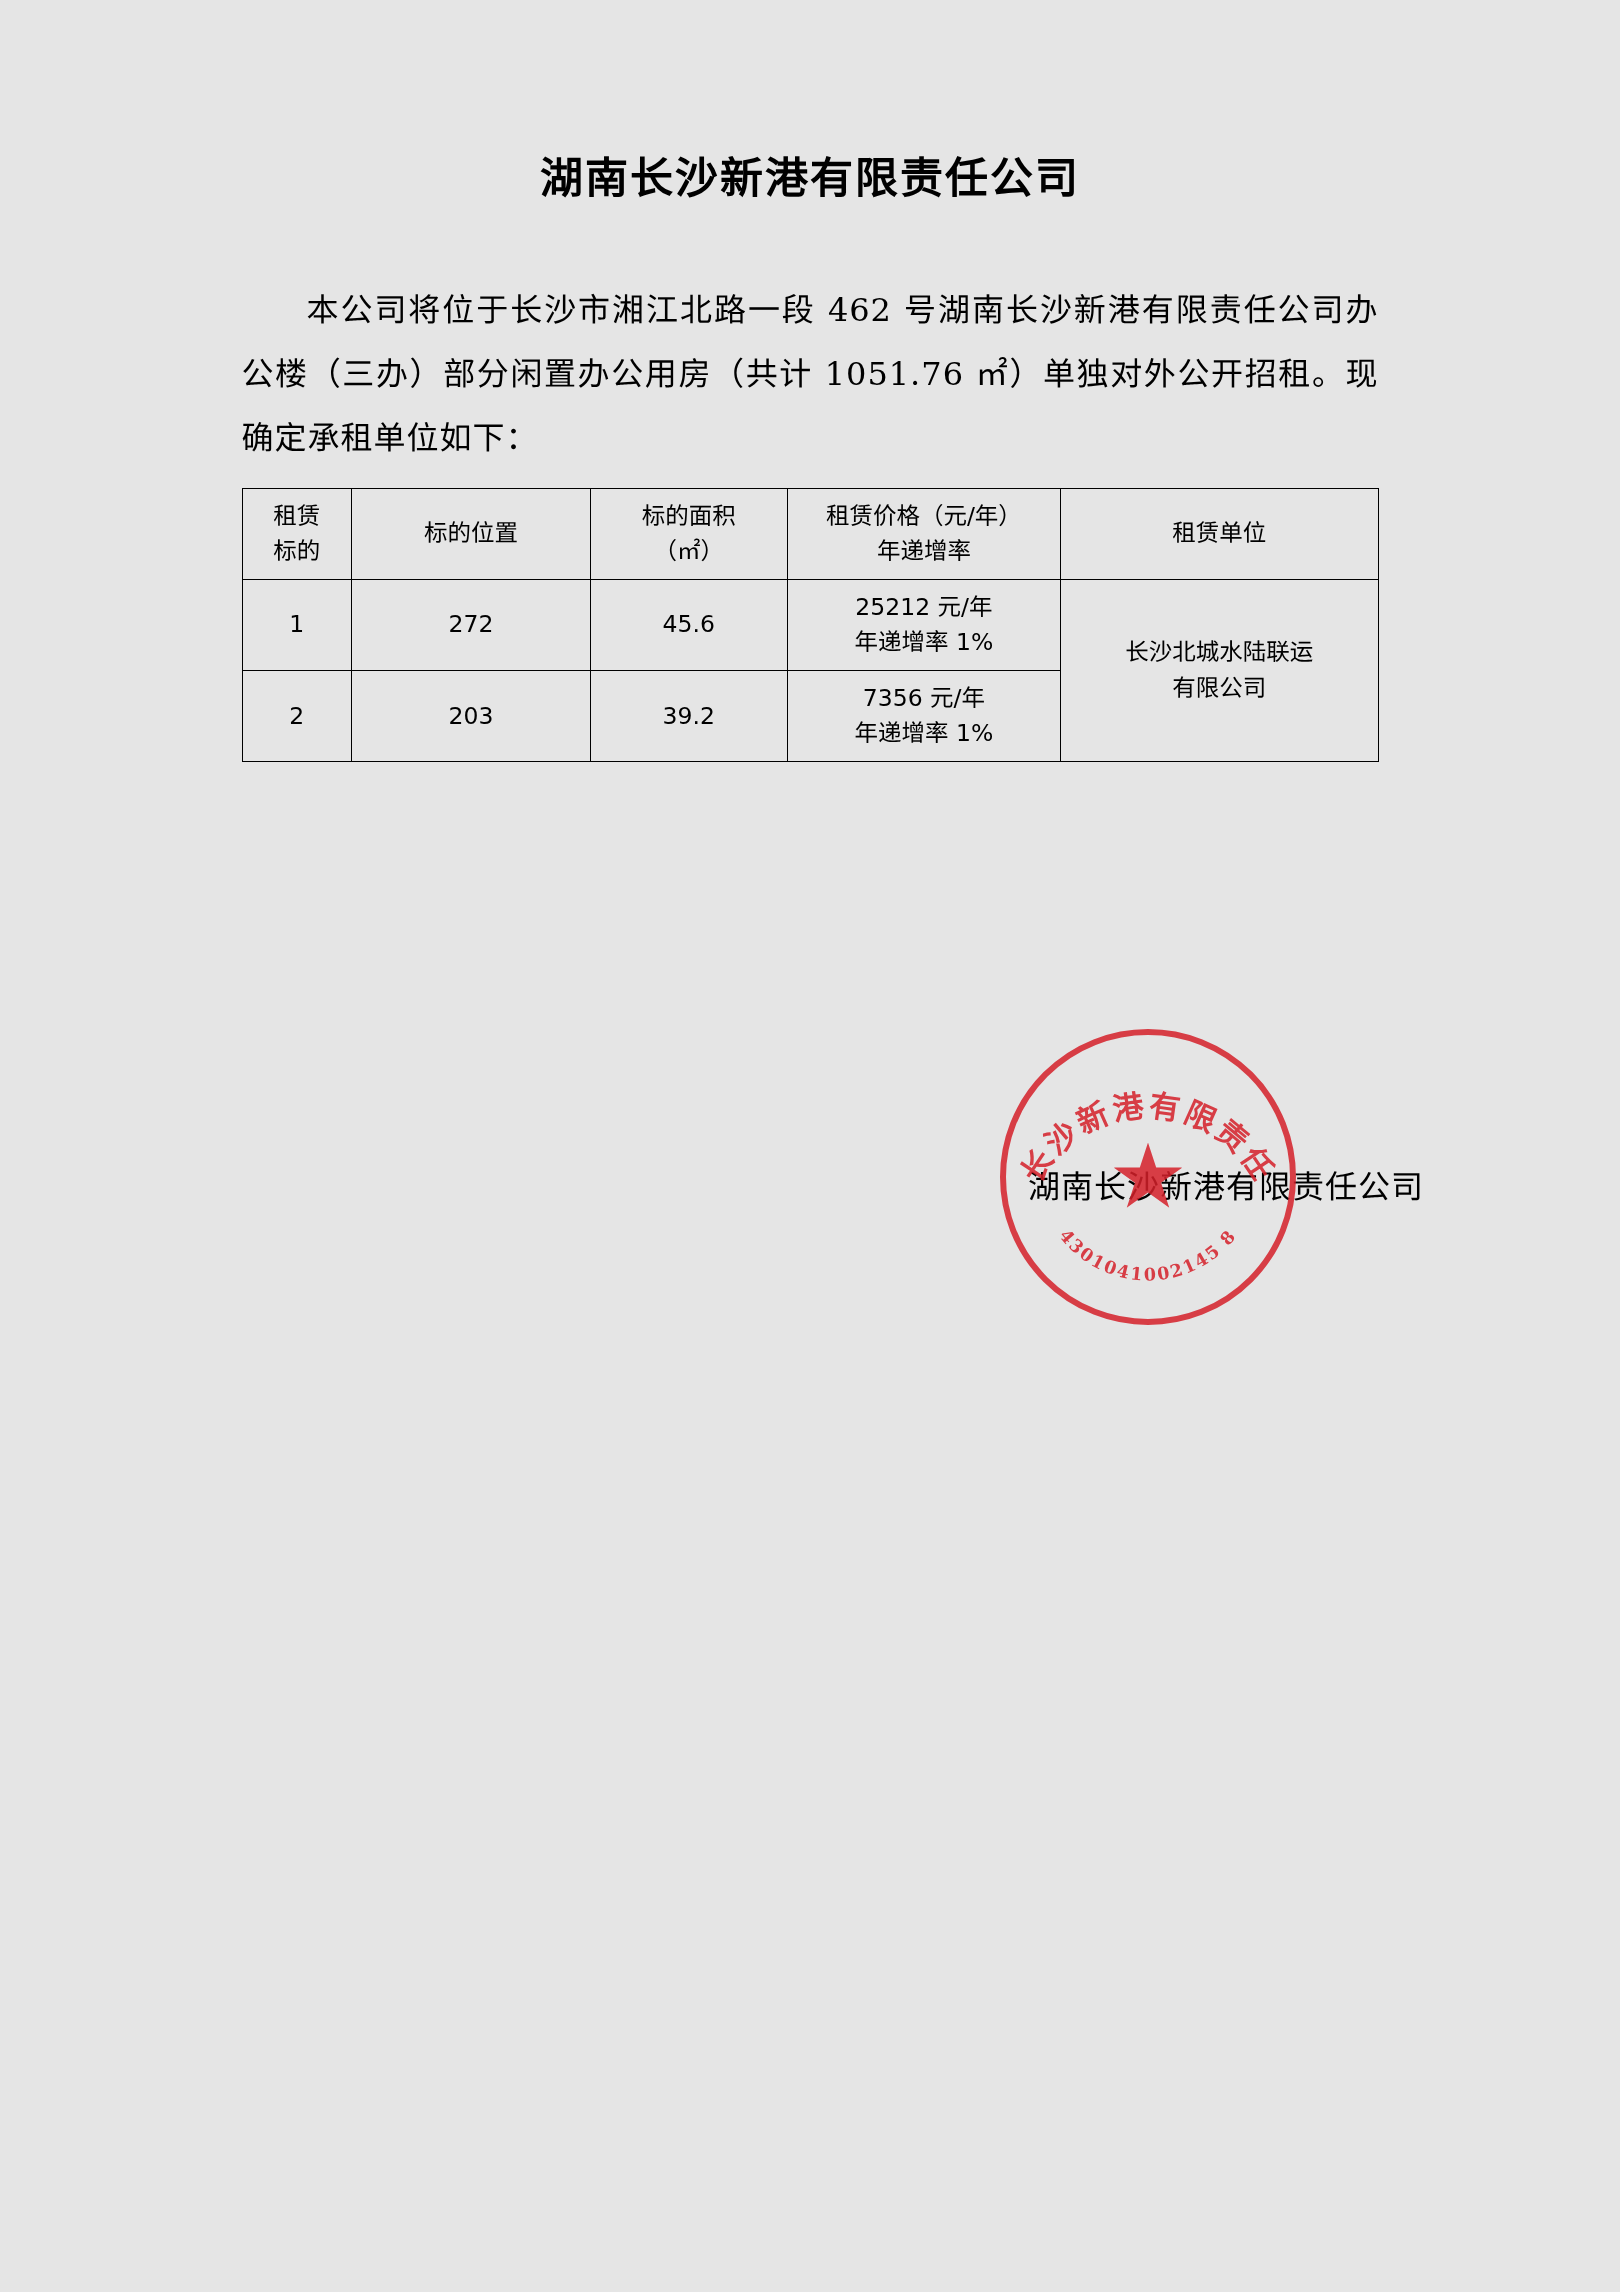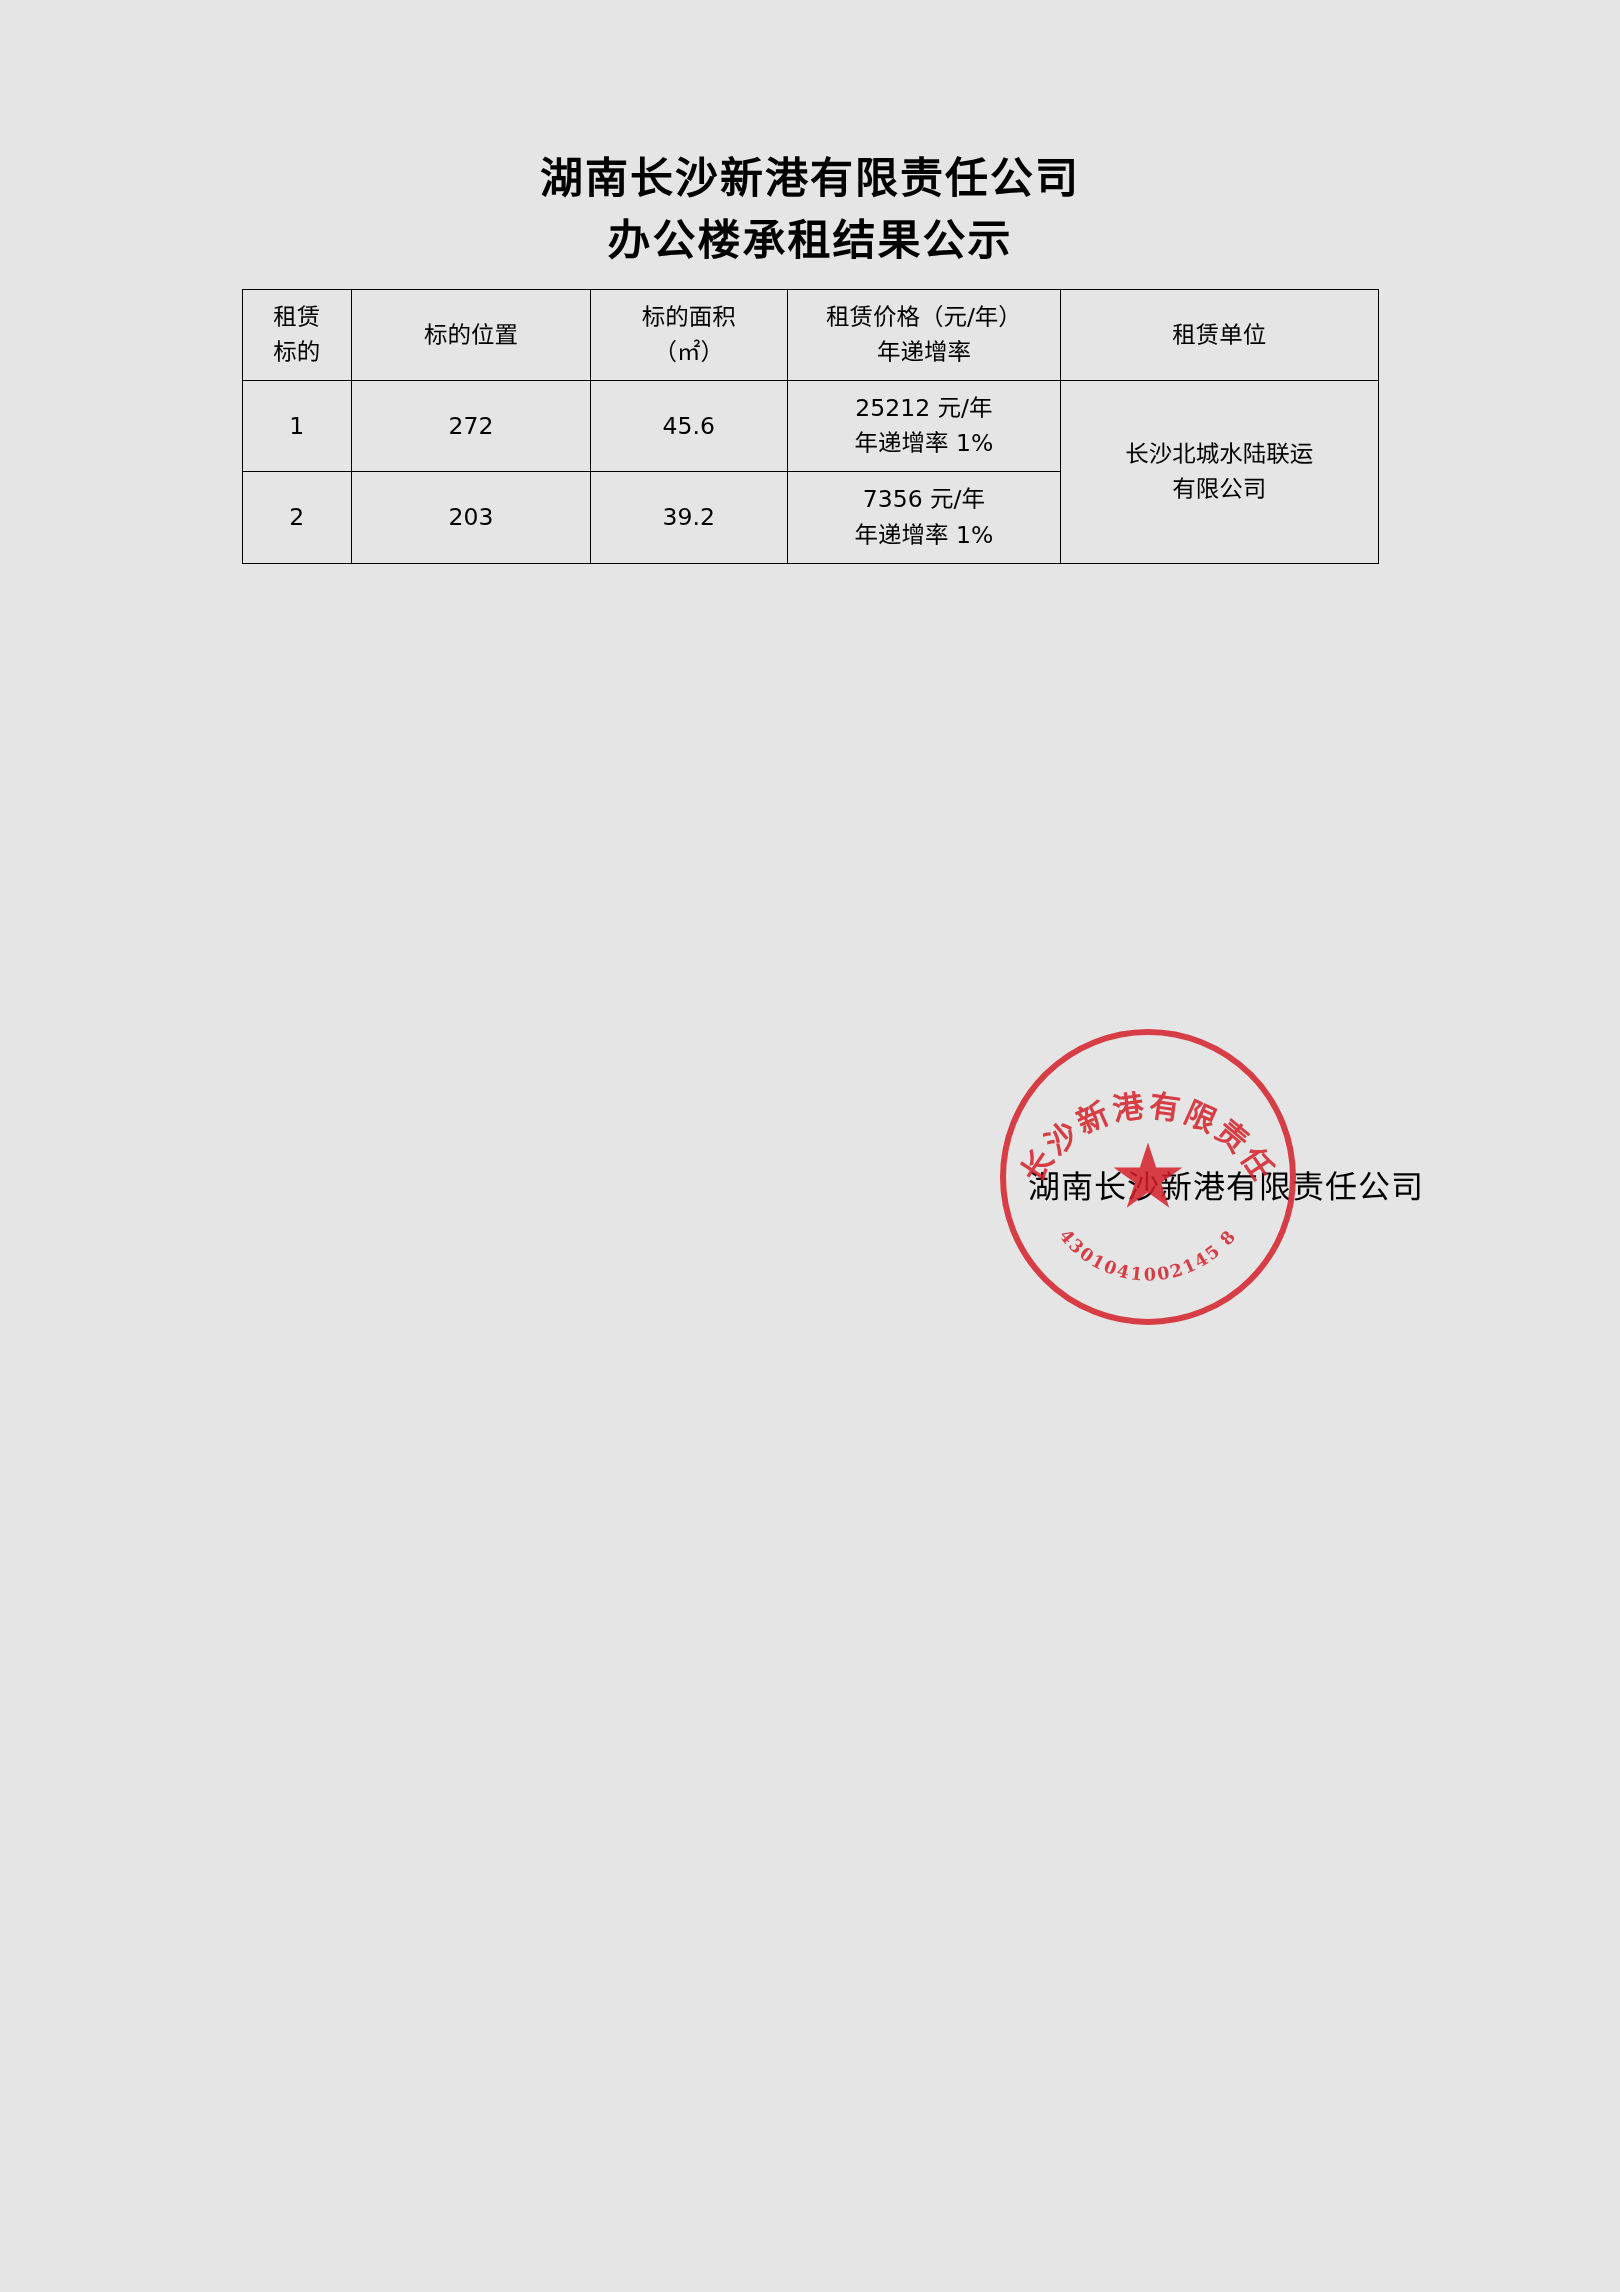--- a/index.html
+++ b/index.html
@@ -146,23 +146,25 @@
     font-family: "DejaVu Sans", "Liberation Sans", sans-serif;
   }
 </style>
 </head>
 <body>
 
 <div class="page">
 
   <div class="title-block">
     <div class="title-line">湖南长沙新港有限责任公司</div>
-    <div class="title-line">办公楼承租结果公示</div>
-  </div>
-
+  </div>
+
+  <div class="body-block">
+    <p>本公司将位于长沙市湘江北路一段 462 号湖南长沙新港有限责任公司办公楼（三办）部分闲置办公用房（共计 1051.76 ㎡）单独对外公开招租。现确定承租单位如下：</p>
+  </div>
 
   <div class="table-wrap">
     <table class="rent-table">
       <colgroup>
         <col class="col-1">
           <col class="col-2">
           <col class="col-3">
           <col class="col-4">
           <col class="col-5">
       </colgroup>

